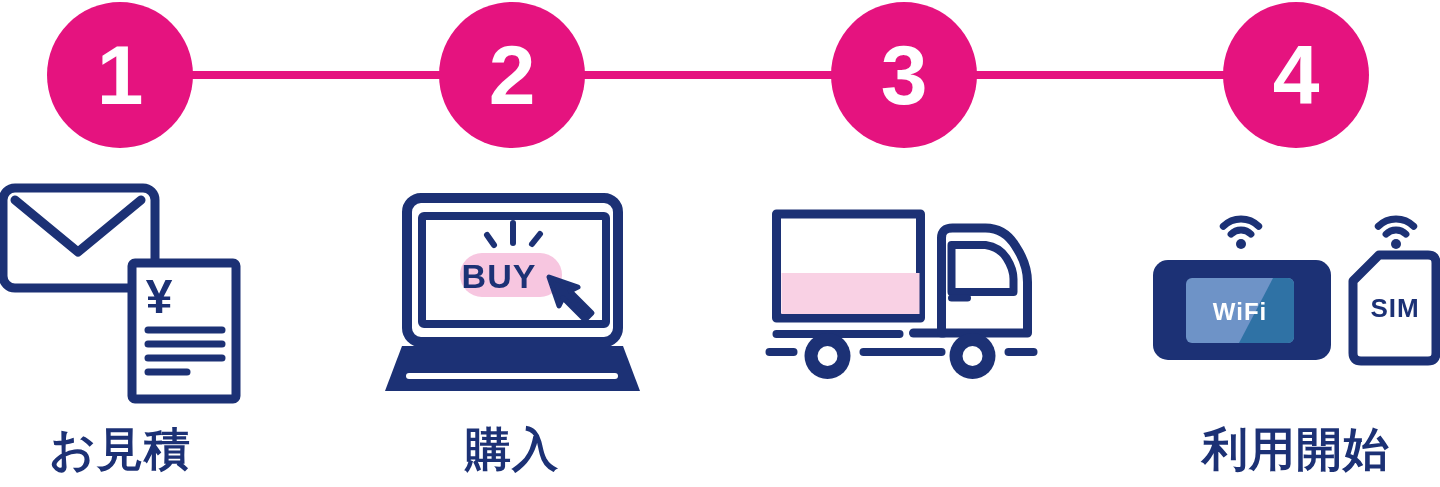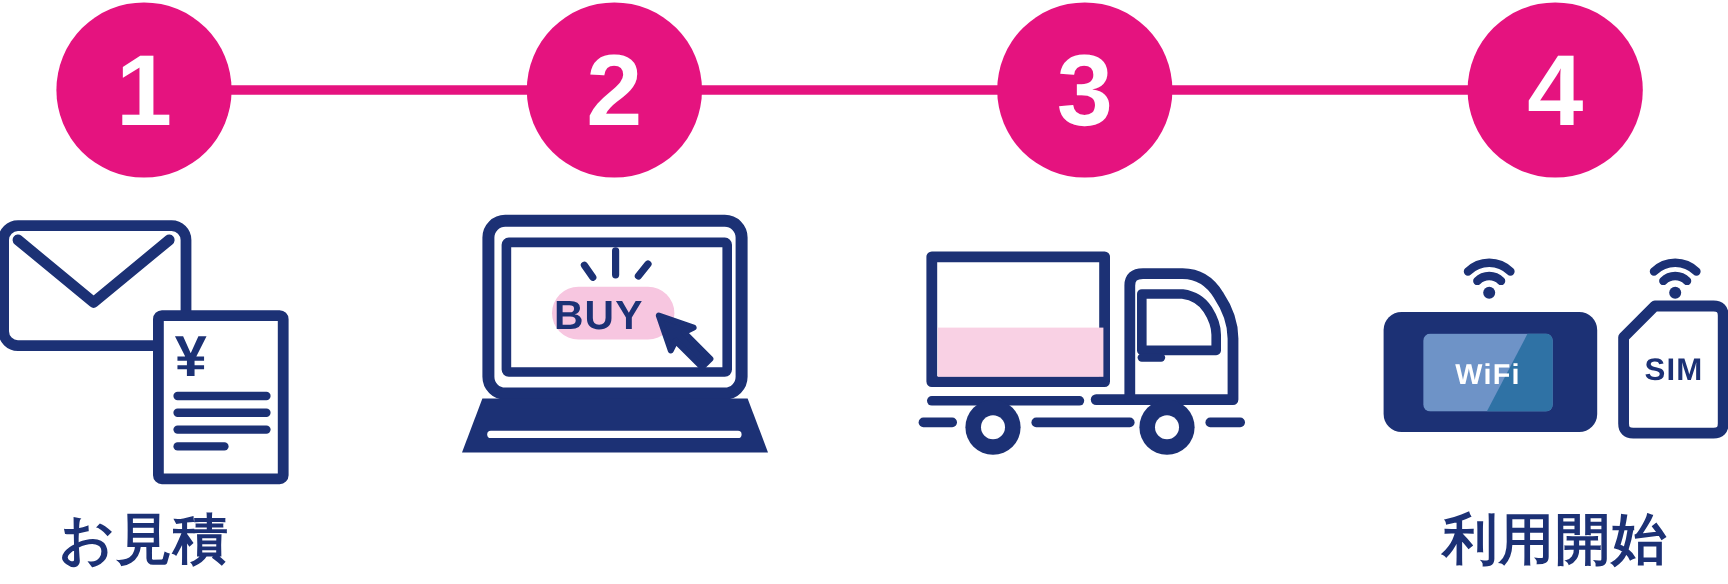--- a/index.html
+++ b/index.html
@@ -13,21 +13,21 @@
   }
   .step{position:absolute;top:0;width:320px;height:487px;z-index:2;}
   .step.s1{left:-40px}.step.s2{left:352px}.step.s3{left:744px}.step.s4{left:1136px}
   .circle{
     position:absolute;top:2px;left:50%;transform:translateX(-50%);
     width:146px;height:146px;border-radius:50%;background:var(--pink);
     display:flex;align-items:center;justify-content:center;
   }
   .num{color:var(--text-white);font-size:84px;font-weight:bold;line-height:1;}
   .icon-wrap{position:absolute;left:50%;transform:translateX(-50%);}
-  .s1 .icon-wrap{top:180px}.s2 .icon-wrap{top:176px}.s3 .icon-wrap{top:205px}.s4 .icon-wrap{top:203px}
+  .s1 .icon-wrap{top:180px}.s2 .icon-wrap{top:190px}.s3 .icon-wrap{top:205px}.s4 .icon-wrap{top:203px}
   .step-label{
     position:absolute;top:424px;width:100%;text-align:center;
     color:var(--navy);font-size:46px;font-weight:bold;line-height:1.1;letter-spacing:1px;
   }
   .stroke-navy{stroke:var(--navy);fill:none;stroke-linecap:round;stroke-linejoin:round;}
   .fill-navy{fill:var(--navy);}
   .fill-white{fill:var(--text-white);}
   .outlined{stroke:var(--navy);stroke-linecap:round;stroke-linejoin:round;fill:#fff;}
   svg text{font-family:"Liberation Sans","DejaVu Sans",sans-serif;font-weight:bold;}
 </style>
@@ -76,20 +76,21 @@
         <g>
           <line class="stroke-navy" x1="105" y1="45" x2="112" y2="55" stroke-width="6"></line>
           <line class="stroke-navy" x1="131" y1="33" x2="131" y2="53" stroke-width="6"></line>
           <line class="stroke-navy" x1="158" y1="44" x2="150" y2="54" stroke-width="6"></line>
           <rect x="78" y="63" width="102" height="44" rx="22" fill="var(--pill-pink)"></rect>
           <text x="117" y="98" text-anchor="middle" font-size="34" letter-spacing="1" fill="var(--navy)">BUY</text>
         </g>
         <polygon class="fill-navy" points="167,87 177,116 181,108 203,130 210,123 188,101 196,97" stroke="var(--navy)" stroke-width="5" stroke-linejoin="round"></polygon>
       </svg>
     </div>
+    <div class="step-label">購入</div>
   </div>
 
   <div class="step s3">
     <div class="circle">
       <span class="num">3</span>
     </div>
     <div class="icon-wrap">
       <svg width="285" height="180" viewBox="0 0 285 180">
         <g>
           <rect class="outlined" x="15" y="9" width="144" height="104" stroke-width="9"></rect>

